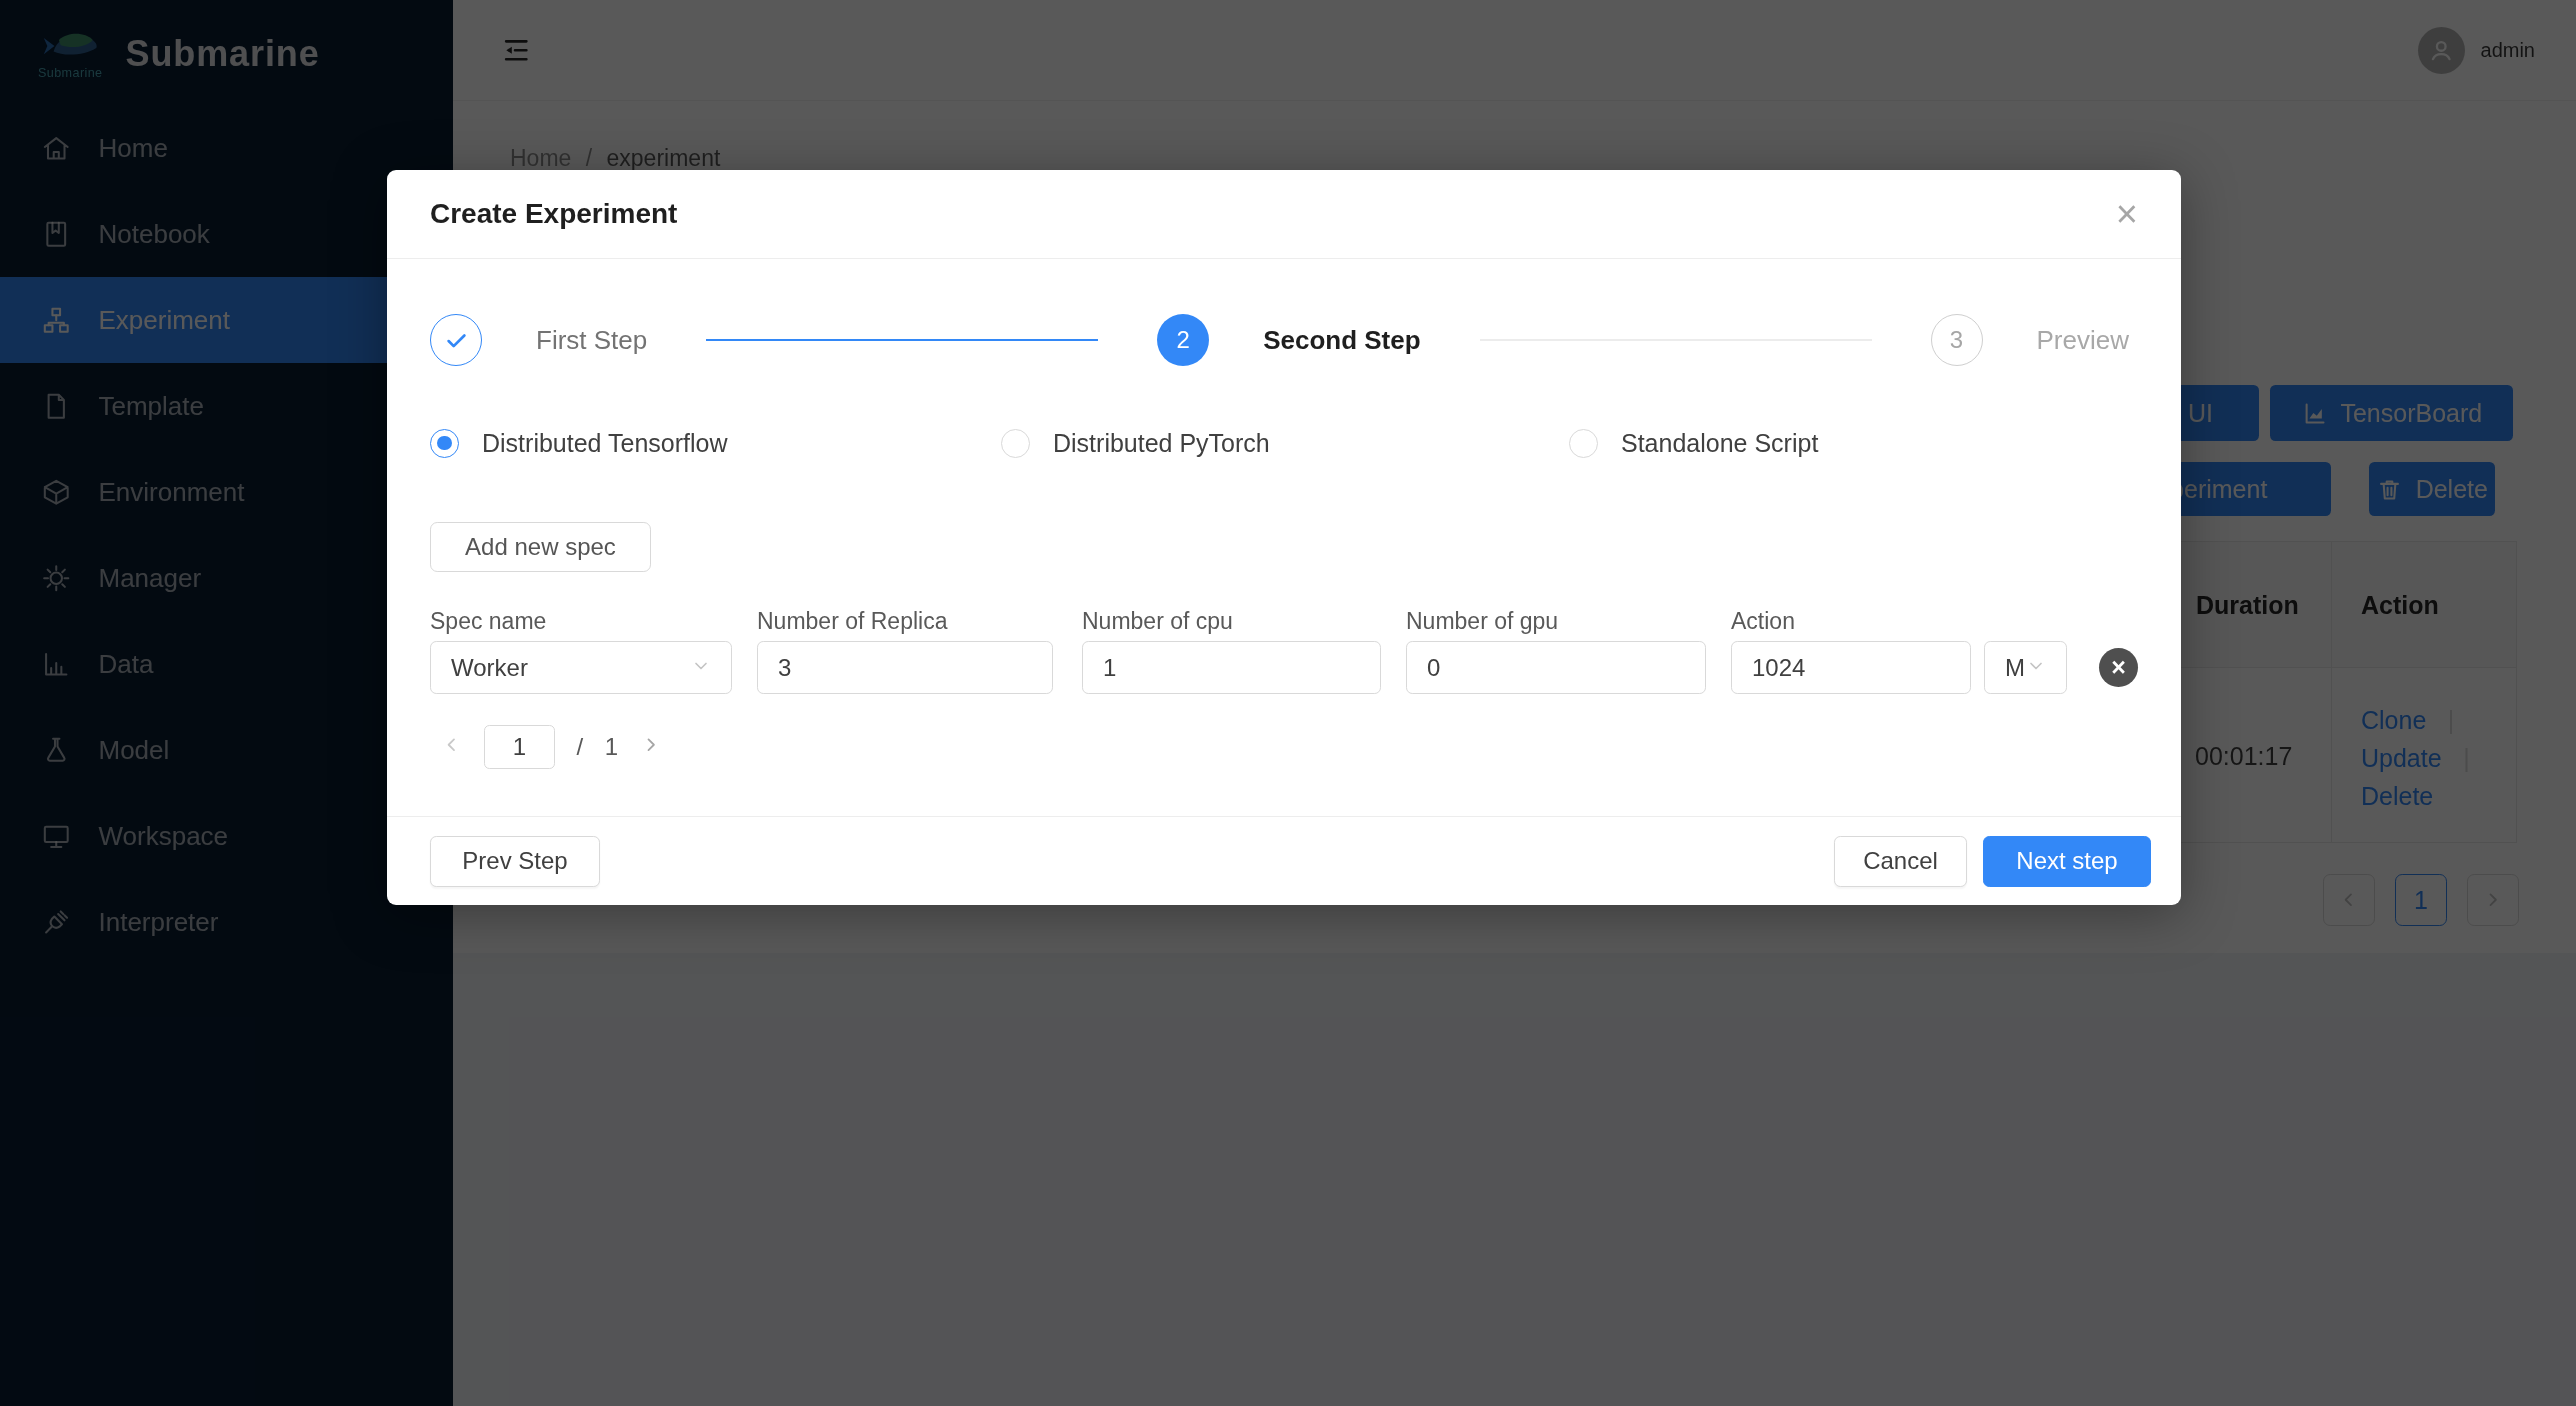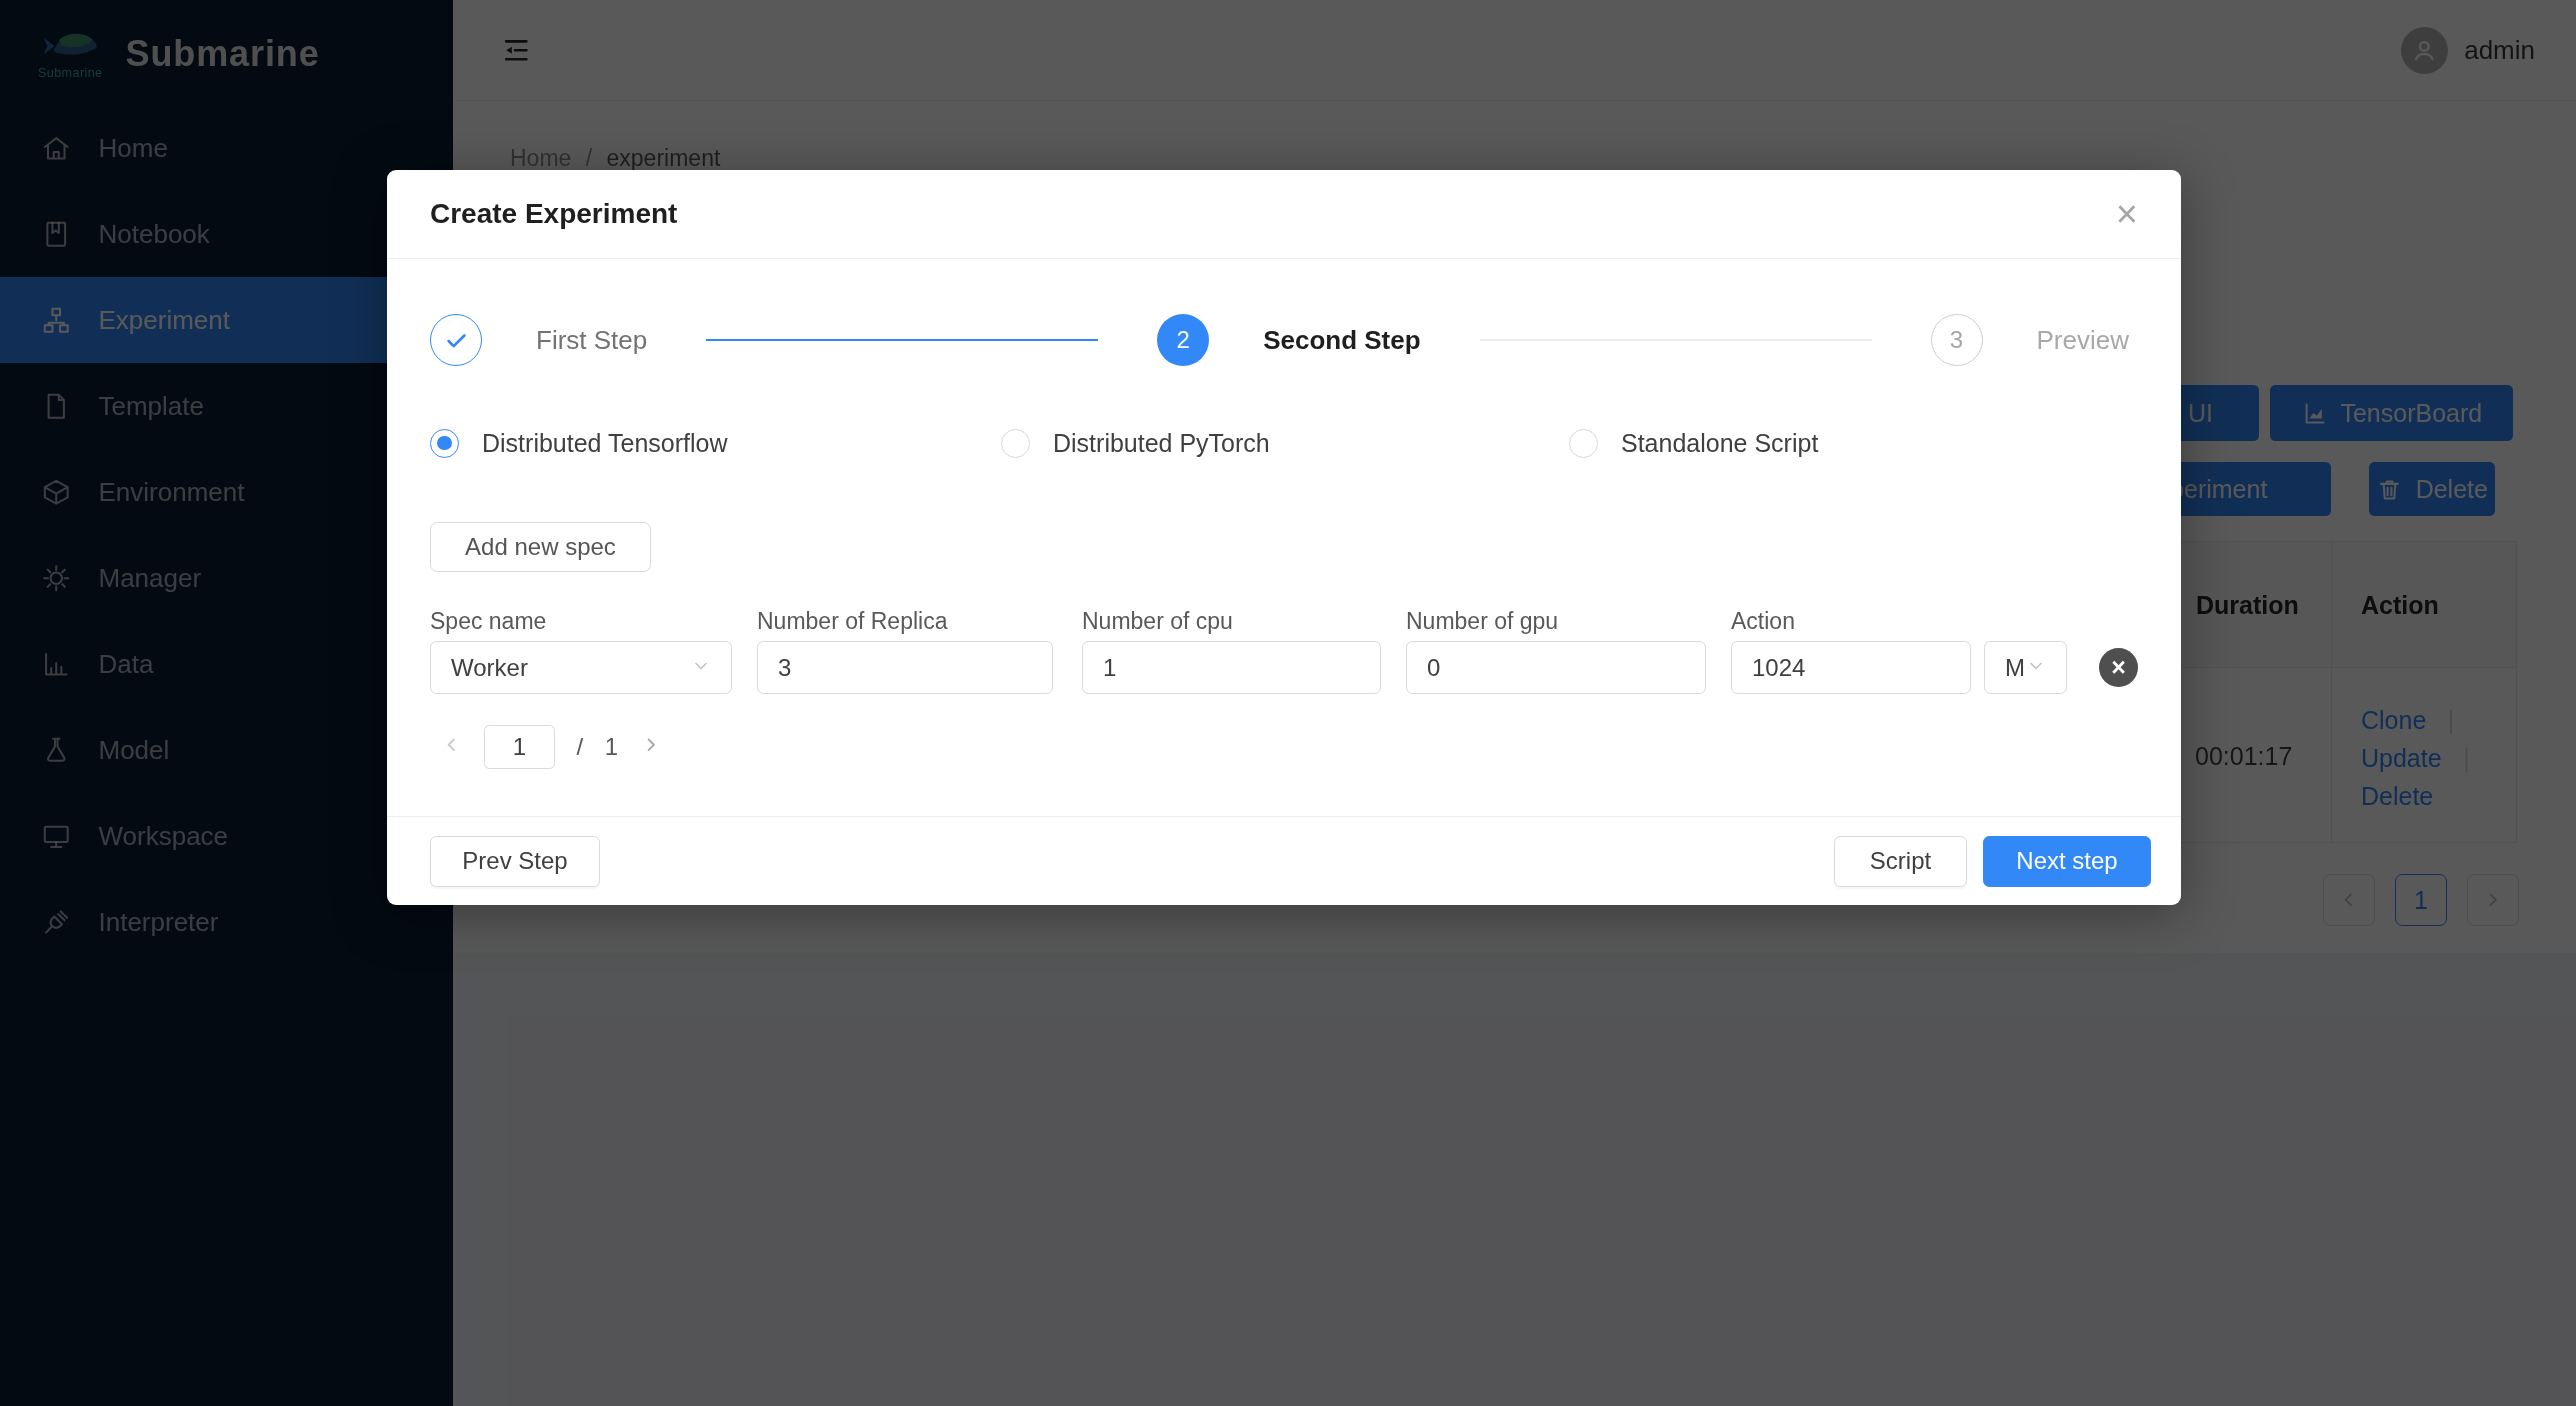--- a/index.html
+++ b/index.html
@@ -22,21 +22,21 @@
 
   
   .content { position:absolute; left:453px; top:0; right:0; bottom:0; z-index:1; }
   .topbar { position:absolute; left:0; right:0; top:0; height:101px; background:#fff;
             display:flex; align-items:center; padding:0 41px 0 48px; border-bottom:0.9px solid rgba(0,0,0,.06); }
   .fold { width:30.5px; height:30.5px; color:#262626; cursor:pointer; }
   .fold svg { width:30.5px; height:30.5px; stroke:currentColor; fill:none; stroke-width:2; stroke-linecap:round; }
   .topbar .spacer { flex:1; }
   .avatar { width:47px; height:47px; border-radius:50%; background:#b3b3b3; display:flex; align-items:center; justify-content:center; cursor:pointer; }
   .avatar svg { width:30.5px; height:30.5px; stroke:#fff; fill:none; stroke-width:1.8; stroke-linecap:round; }
-  .username { margin-left:16px; font-size:26px; color:rgba(0,0,0,.78); }
+  .username { margin-left:16px; font-size:20px; color:rgba(0,0,0,.78); }
   .main-white { position:absolute; left:0; right:0; top:101px; height:852px; background:#fff; }
   .gray-bottom { position:absolute; left:0; right:0; top:953px; bottom:0; background:#f0f2f5; }
   .breadcrumb { position:absolute; left:57px; top:145px; font-size:23px; display:flex; gap:14.4px; }
   .bc-home { color:rgba(0,0,0,.45); cursor:pointer; }
   .bc-sep { color:rgba(0,0,0,.45); }
   .bc-cur { color:rgba(0,0,0,.65); }
 
   .bg-btn { position:absolute; background:#3388f7; color:#fff; border-radius:5.4px;
             display:flex; align-items:center; justify-content:center; gap:12.6px; font-size:25px; cursor:pointer; }
   .bg-btn svg { width:27px; height:27px; stroke:#fff; fill:none; stroke-width:1.8; stroke-linecap:round; stroke-linejoin:round; }
@@ -390,19 +390,19 @@
       <span>/</span>
       <span>1</span>
       <span class="mp-next"><svg viewBox="0 0 24 24">
             <path d="M9.5 6 l6 6 -6 6"></path>
           </svg></span>
     </div>
 
     <div class="m-footer">
       <div class="btn btn-default btn-prev">Prev Step</div>
       <span class="spacer"></span>
-      <div class="btn btn-default btn-cancel">Script</div>
+      <div class="btn btn-default btn-cancel">Cancel</div>
       <div class="btn btn-primary btn-next">Next step</div>
     </div>
   </div>
 
 </div>
 
 
 </body></html>

